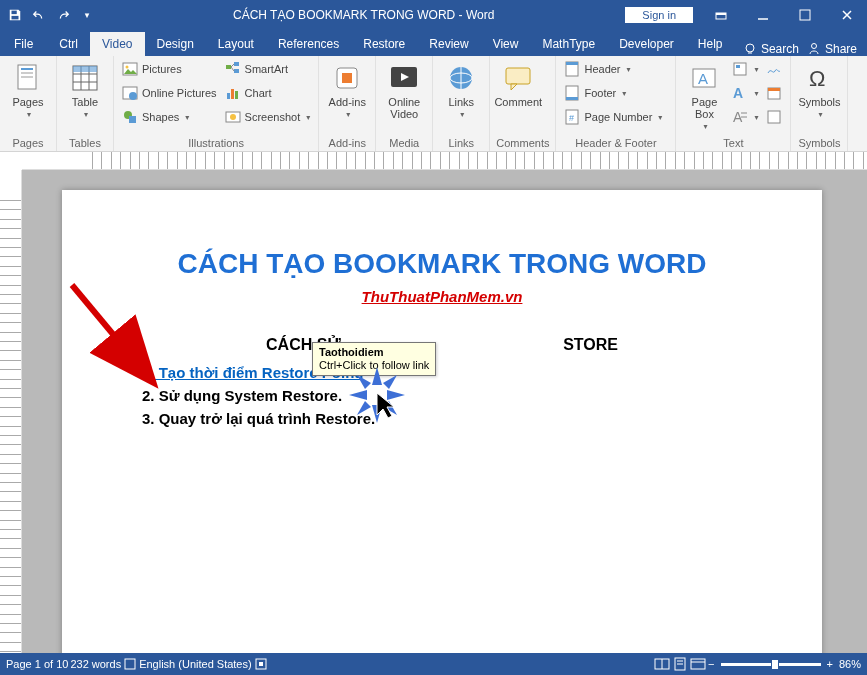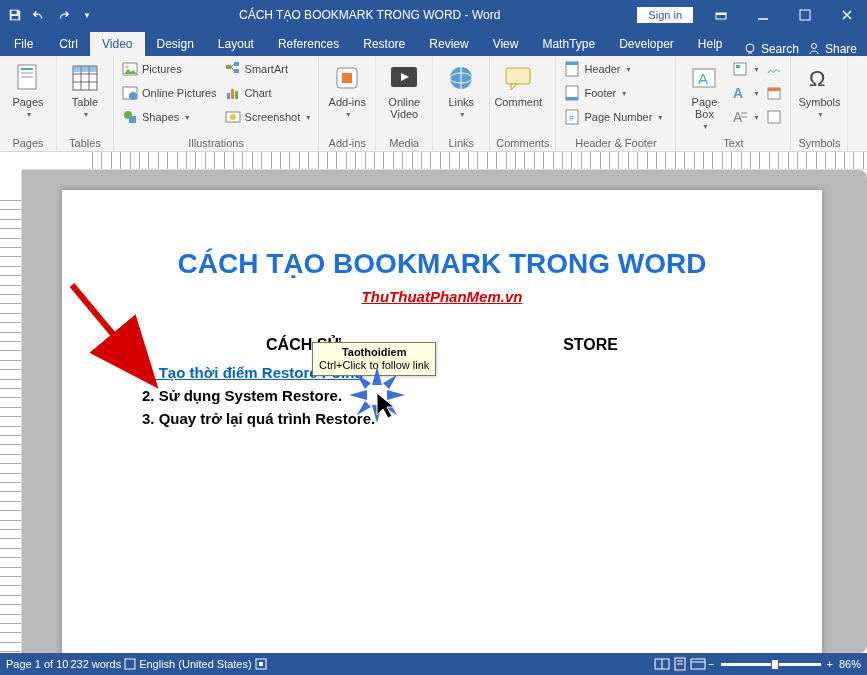--- a/index.html
+++ b/index.html
@@ -4,21 +4,21 @@
 <style>
 * { box-sizing: border-box; margin: 0; padding: 0; font-family: 'Segoe UI', Tahoma, sans-serif; }
 body { width: 867px; height: 675px; overflow: hidden; background: #fff; position: relative; }
 
 
 .titlebar { height: 30px; background: #2b579a; display: flex; align-items: center; color: #fff; font-size: 12px; }
 .titlebar .qat { display: flex; align-items: center; gap: 6px; padding: 0 6px; }
 .titlebar .qat span { width: 18px; height: 18px; display: inline-flex; align-items: center; justify-content: center; cursor: pointer; }
 .titlebar .title { flex: 1; text-align: center; font-size: 12px; }
 .titlebar .rightctl { display: flex; align-items: center; gap: 2px; }
-.titlebar .signin { border: 1px solid #fff; padding: 1px 10px; font-size: 11px; margin-right: 6px; background: #fff; color: #2b579a; }
+.titlebar .signin { border: 1px solid #fff; padding: 1px 16px; font-size: 11px; margin-right: 6px; background: #fff; color: #2b579a; }
 .titlebar .winbtn { width: 40px; height: 30px; display: inline-flex; align-items: center; justify-content: center; cursor: pointer; font-size: 12px; }
 
 
 .ribtabs { height: 26px; background: #2b579a; display: flex; align-items: flex-end; color: #fff; font-size: 12px; }
 .ribtabs .filetab { background: #2b579a; padding: 5px 14px; cursor: pointer; }
 .ribtabs .tab { padding: 5px 12px; cursor: pointer; }
 .ribtabs .tab.active { background: #f3f3f3; color: #2b579a; }
 .ribtabs .spacer { flex: 1; }
 .ribtabs .right { display: flex; align-items: center; gap: 8px; padding-right: 10px; font-size: 12px; }
 .ribtabs .right .itm { display: flex; align-items: center; gap: 4px; cursor: pointer; margin-top: 11px; }
@@ -34,21 +34,21 @@
 .col { display: flex; flex-direction: column; gap: 6px; padding-top: 2px; }
 .smallbtn { display: flex; align-items: center; gap: 4px; cursor: pointer; padding: 1px 2px; font-size: 11px; white-space: nowrap; }
 .smallbtn .sic { width: 16px; height: 16px; display: inline-flex; align-items: center; justify-content: center; }
 .drop::after { content: "▾"; font-size: 8px; margin-left: 2px; color: #666; }
 
 
 .hruler { height: 18px; background: #fff; border-bottom: 1px solid #ddd; margin-left: 22px; font-size: 8px; color: #777; position: relative; overflow: hidden; }
 .hruler .ticks { position: absolute; left: 70px; top: 0; right: 0; height: 100%; background: repeating-linear-gradient(to right, #aaa 0 1px, transparent 1px 9.4px); }
 
 
-.docarea { position: absolute; top: 170px; left: 0; right: 0; bottom: 22px; background: #b9b9b9; display: flex; border-radius: 8px; }
+.docarea { position: absolute; top: 170px; left: 0; right: 0; bottom: 22px; background: #b9b9b9; display: flex; }
 .vruler { width: 22px; background: #fff; border-right: 1px solid #ddd; font-size: 8px; color: #777; position: relative; overflow: hidden;}
 .vruler .vticks { position:absolute; top:30px; left:0; right:0; bottom:0; background: repeating-linear-gradient(to bottom, #aaa 0 1px, transparent 1px 9.4px);}
 .canvas { flex: 1; overflow: hidden; position: relative; padding: 20px 0 0 40px; }
 .page { width: 760px; min-height: 900px; background: #fff; box-shadow: 0 0 6px rgba(0,0,0,.3); padding: 58px 80px; position: relative; }
 .doc-title { color: #1f6fd4; font-weight: bold; font-size: 28px; text-align: center; font-family: Arial, sans-serif; }
 .doc-link { text-align: center; margin-top: 8px; }
 .doc-link a { color: #d40000; font-weight: bold; font-style: italic; text-decoration: underline; font-size: 15px; font-family: Arial, sans-serif; }
 .doc-sub { text-align: center; font-weight: bold; font-size: 16px; margin-top: 30px; font-family: Arial, sans-serif; color: #000; }
 .doc-list { margin-top: 10px; font-family: Arial, sans-serif; font-size: 15px; font-weight: bold; color: #000; }
 .doc-list .ln { margin: 6px 0; }
@@ -455,21 +455,21 @@
         <span>CÁCH SỬ</span>
         <span style="visibility:hidden;">________________________</span>
         <span>STORE</span>
       </div>
       <div class="doc-list">
         <div class="ln hyper">1. Tạo thời điểm Restore Point.</div>
         <div class="ln">2. Sử dụng System Restore.</div>
         <div class="ln">3. Quay trở lại quá trình Restore.</div>
       </div>
 
-      <div class="tooltip" style="left:250px; top:152px;text-align:center;">
+      <div class="tooltip" style="left:250px; top:152px;">
         <div style="font-weight:bold;">Taothoidiem</div>
         <div>Ctrl+Click to follow link</div>
       </div>
 
       <svg class="arrow" style="left:-10px; top:80px;" width="130" height="130">
         <defs>
             <marker id="ah" markerWidth="12" markerHeight="12" refX="9" refY="5" orient="auto">
               <polygon points="0,0 12,5 0,10" fill="#d40000"></polygon>
             </marker>
           </defs>

